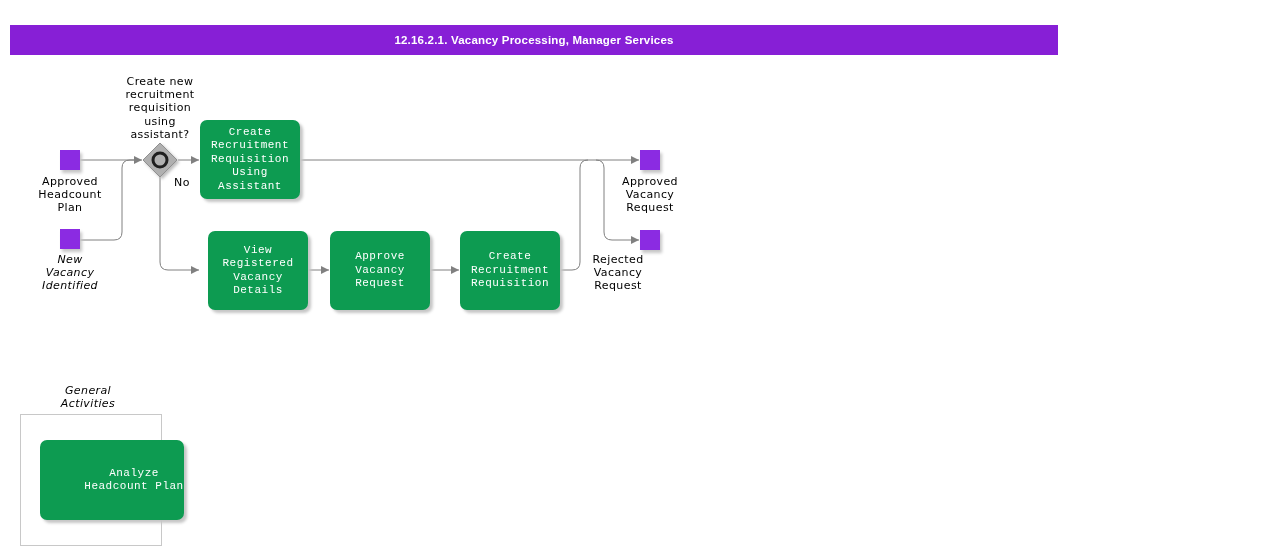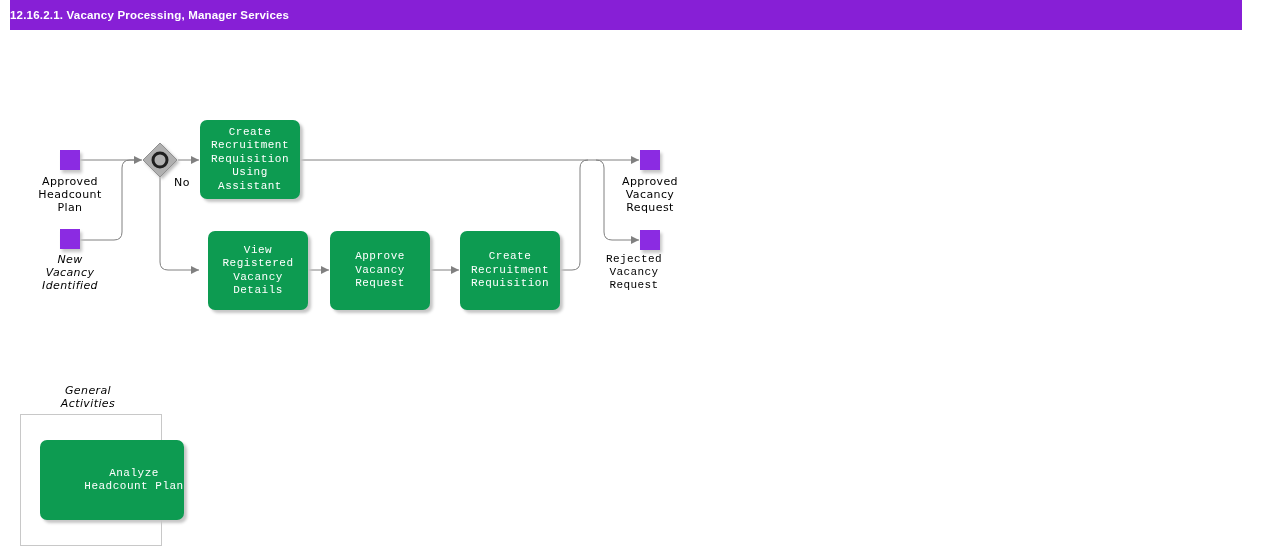--- a/index.html
+++ b/index.html
@@ -1,22 +1,22 @@
 <!DOCTYPE html>
 <html style="--header_bg: #871fd6; --event: #8b2be2; --task: #0d9b51; --connector: #808080; --diamond: #b0b0b0;"><head>
 <meta charset="utf-8">
 <style>
   html,body{margin:0;padding:0;background:#ffffff;}
   body{font-family:"DejaVu Sans","Liberation Sans",sans-serif;}
   .stage{position:relative;width:1280px;height:555px;background:#fff;overflow:hidden;}
 
   .titlebar{
-    position:absolute;left:10px;top:0;width:1232px;height:30px;
+    position:absolute;left:10px;top:25px;width:1048px;height:30px;
     background:var(--header_bg,#871fd6);
-    display:flex;align-items:center;
+    display:flex;align-items:center;justify-content:center;
   }
   .titlebar span{
     color:#ffffff;font-size:11.5px;font-weight:bold;
     font-family:"Liberation Sans",sans-serif;letter-spacing:.2px;
   }
 
   .connectors{position:absolute;left:0;top:0;pointer-events:none;}
   .conn{stroke:var(--connector,#808080);stroke-width:1;fill:none;}
   .arrowhead{fill:var(--connector,#808080);}
   .diamond-shape{fill:var(--diamond,#b0b0b0);stroke:#8f8f8f;stroke-width:1;}
@@ -85,20 +85,25 @@
   <div class="event" style="left:60px;top:150px;"></div>
   <div class="blk-lbl" style="left:20px;top:175px;width:100px;">Approved
 Headcount
 Plan</div>
 
   <div class="event" style="left:60px;top:229px;"></div>
   <div class="blk-lbl" style="left:20px;top:253px;width:100px;font-style:italic;">New
 Vacancy
 Identified</div>
 
+  <div class="blk-lbl" style="left:115px;top:75px;width:90px;">Create new
+recruitment
+requisition
+using
+assistant?</div>
   <div class="blk-lbl" style="left:169px;top:176px;width:26px;">No</div>
 
   <div class="task" style="left:200px;top:120px;">
     <div class="lbl">Create
 Recruitment
 Requisition
 Using
 Assistant</div>
   </div>
   <div class="task" style="left:208px;top:231px;">
@@ -117,21 +122,21 @@
 Recruitment
 Requisition</div>
   </div>
 
   <div class="event" style="left:640px;top:150px;"></div>
   <div class="blk-lbl" style="left:600px;top:175px;width:100px;">Approved
 Vacancy
 Request</div>
 
   <div class="event" style="left:640px;top:230px;"></div>
-  <div class="blk-lbl" style="left:584px;top:253px;width:100px;font-family:Liberation Mono, monospace;">Rejected
+  <div class="blk-lbl" style="left:568px;top:253px;width:100px;">Rejected
 Vacancy
 Request</div>
 
   <div class="blk-lbl" style="left:38px;top:384px;width:100px;font-style:italic;">General
 Activities</div>
   <div class="frame"></div>
   <div class="task" style="left:40px;top:440px;height:80px;padding-left:44px;">
     <div class="lbl">Analyze
 Headcount Plan</div>
   </div>

